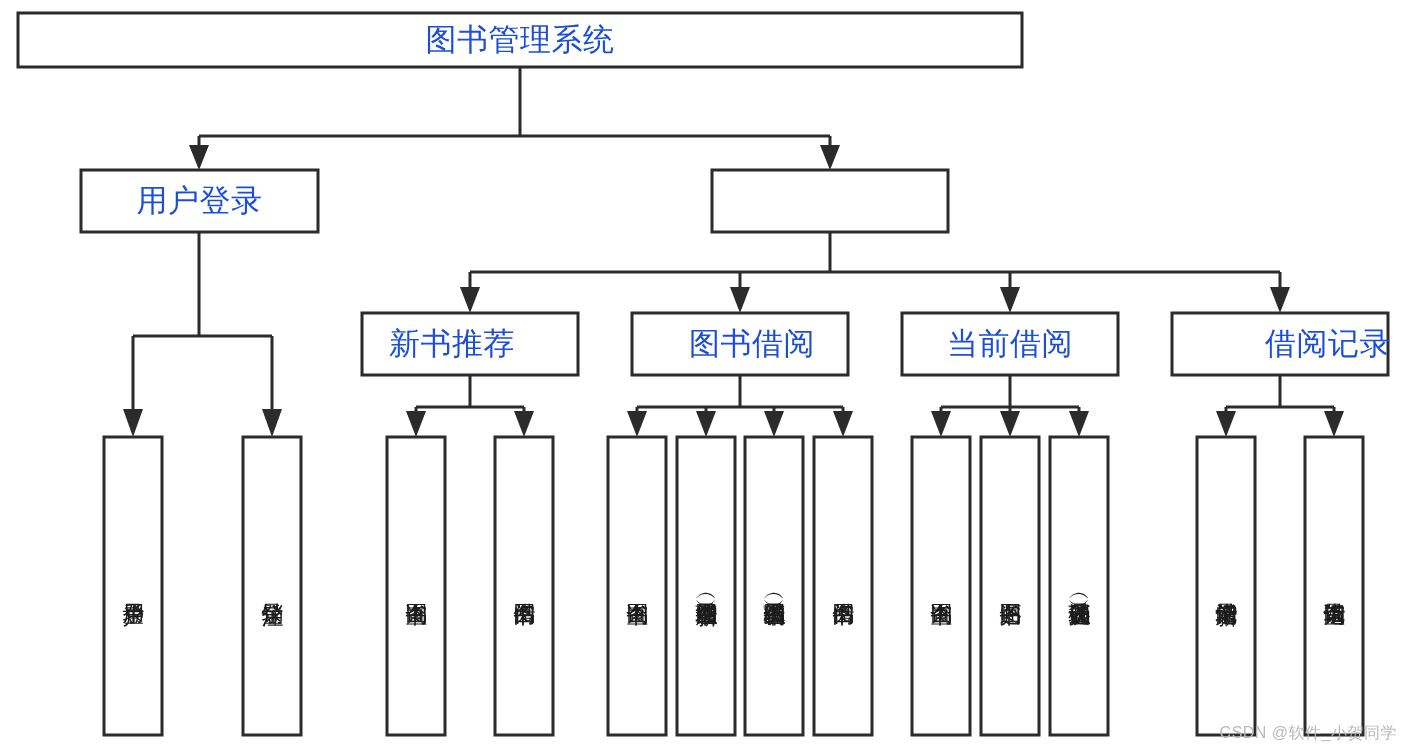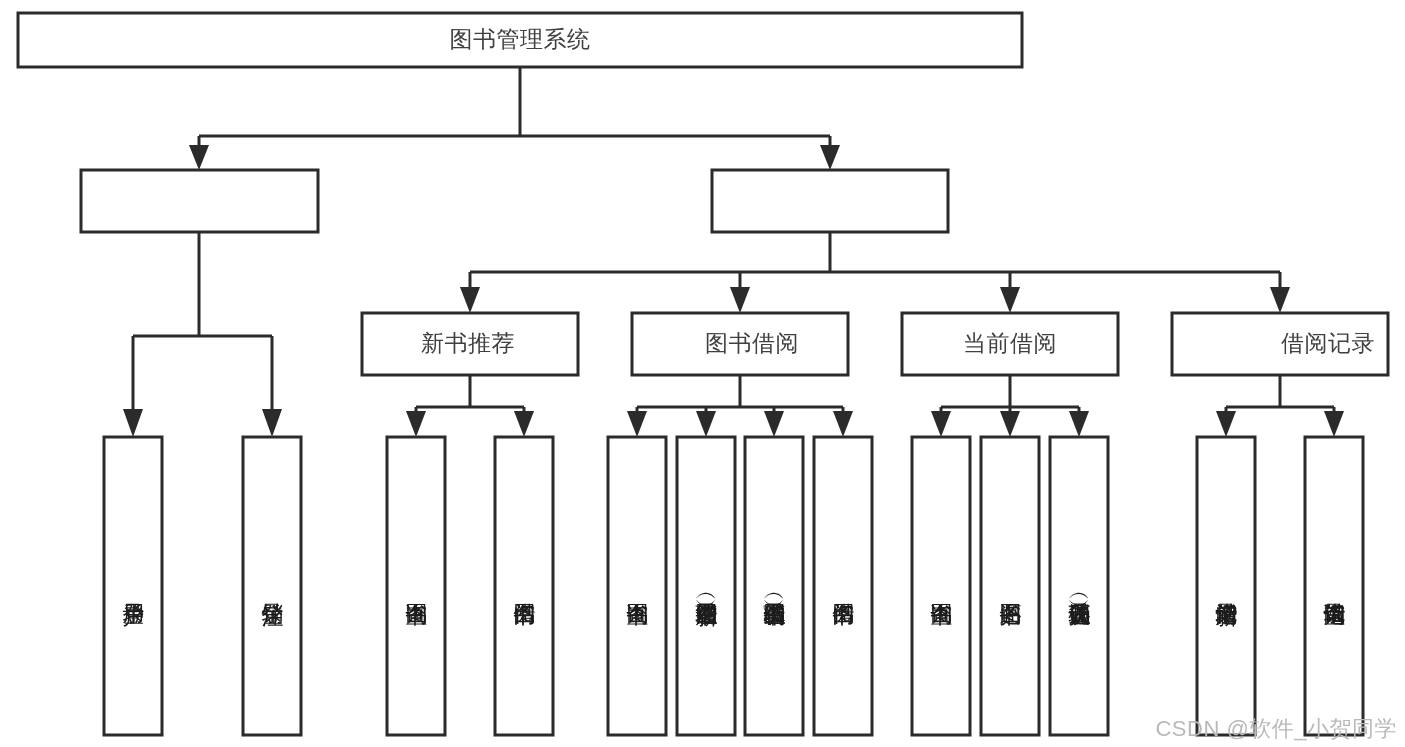--- a/index.html
+++ b/index.html
@@ -40,22 +40,22 @@
   }
   .arrow-head {
     fill: #2b2b2b;
     stroke: none;
   }
   .node-label-h {
     position: absolute;
     display: flex;
     align-items: center;
     justify-content: center;
-    color: #404040;
-    font-size: 23px;
+    color: #1d4ed8;
+    font-size: 31px;
     line-height: 1.2;
     letter-spacing: 0.5px;
     white-space: nowrap;
     pointer-events: none;
   }
   .node-label-v {
     position: absolute;
     display: flex;
     align-items: center;
     justify-content: center;
@@ -65,21 +65,21 @@
     writing-mode: vertical-rl;
     text-orientation: upright;
     white-space: nowrap;
     pointer-events: none;
   }
   .watermark {
     position: absolute;
     right: 8px;
     bottom: 3px;
     color: #b9b9b9;
-    font-size: 22px;
+    font-size: 16px;
     letter-spacing: 0.5px;
     white-space: nowrap;
   }
 </style>
 </head>
 <body>
 
 <div id="diagram-root">
 
   <svg class="tree-canvas" viewBox="0 0 1405 747">
@@ -181,22 +181,23 @@
     <rect class="node-box" x="912" y="437" width="58" height="298"></rect>
     <rect class="node-box" x="981" y="437" width="58" height="298"></rect>
     <rect class="node-box" x="1050" y="437" width="58" height="298"></rect>
 
     <rect class="node-box" x="1197" y="437" width="58" height="298"></rect>
     <rect class="node-box" x="1305" y="437" width="58" height="298"></rect>
   </svg>
 
   <div class="node-label-h" style="left:18px; top:13px; width:1004px; height:54px;">图书管理系统</div>
 
-
-  <div class="node-label-h" style="left:362px; top:313px; width:180px; height:62px;margin-left:16px;">新书推荐</div>
+  <div class="node-label-h" style="left:81px; top:170px; width:237px; height:62px;">用户登录</div>
+
+  <div class="node-label-h" style="left:362px; top:313px; width:180px; height:62px;">新书推荐</div>
   <div class="node-label-h" style="left:632px; top:313px; width:216px; height:62px;margin-left:12px;">图书借阅</div>
   <div class="node-label-h" style="left:902px; top:313px; width:216px; height:62px;border-radius:18px;">当前借阅</div>
   <div class="node-label-h" style="left:1220px; top:313px; width:216px; height:62px;">借阅记录</div>
 
   <div class="node-label-v" style="left:104px; top:437px; width:58px; height:298px;">用户登录</div>
   <div class="node-label-v" style="left:243px; top:437px; width:58px; height:298px;">注销登录</div>
 
   <div class="node-label-v" style="left:387px; top:437px; width:58px; height:298px;">查询图书</div>
   <div class="node-label-v" style="left:495px; top:437px; width:58px; height:298px;">借阅图书</div>
 

